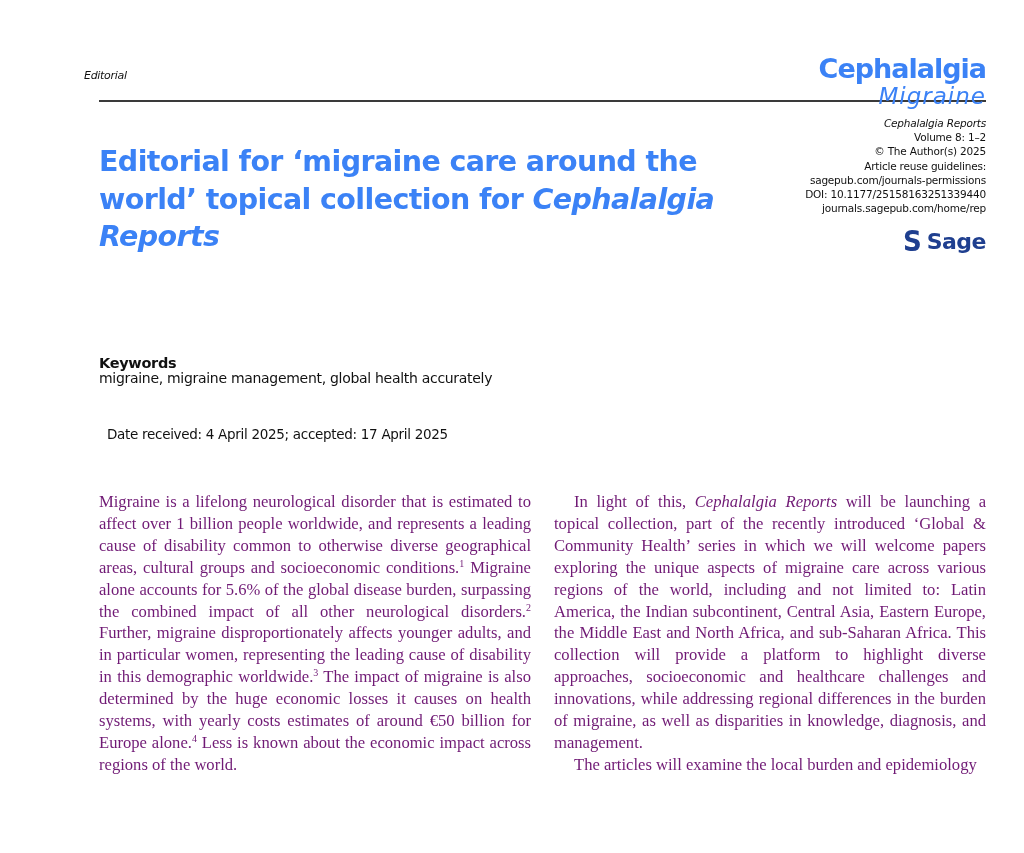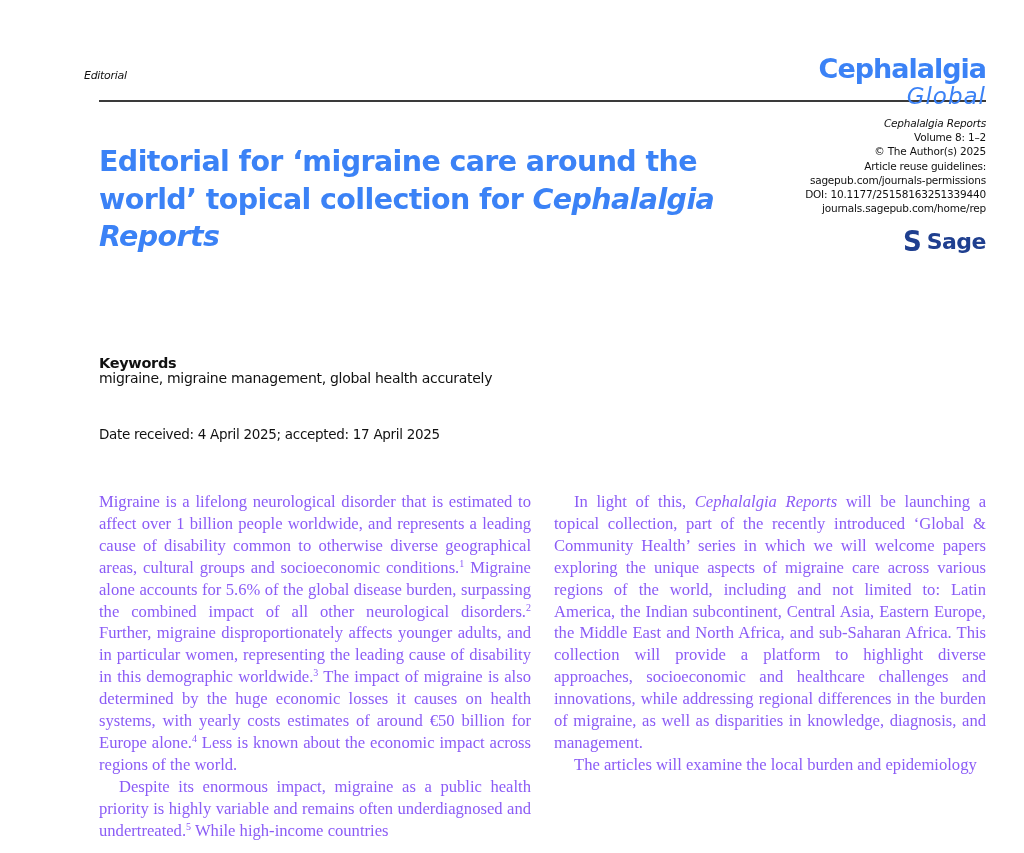--- a/index.html
+++ b/index.html
@@ -16,39 +16,39 @@
   .meta .journal-name { font-style: italic; }
 
   .sage { position: absolute; right: 38px; top: 227px; display: flex; align-items: center; color: #1f3f8f; font-family: "DejaVu Sans", sans-serif; font-weight: bold; font-size: 22px; letter-spacing: -0.5px; }
   .sage .s-icon { font-size: 29px; font-weight: bold; margin-right: 4px; line-height: 1; transform: scaleX(0.9); }
 
   .title { position: absolute; left: 99px; top: 143px; width: 640px; font-family: "DejaVu Sans", sans-serif; font-weight: bold; font-size: 28.5px; line-height: 37.5px; letter-spacing: -0.6px; color: #3b82f6; }
   .title i { font-style: italic; }
 
   .kw-head { position: absolute; left: 99px; top: 355px; font-family: "DejaVu Sans", sans-serif; font-weight: bold; font-size: 14.5px; letter-spacing: -0.3px; }
   .kw-body { position: absolute; left: 99px; top: 370px; font-family: "DejaVu Sans", sans-serif; font-size: 14px; letter-spacing: -0.3px; }
-  .dates { position: absolute; left: 99px; top: 426px; font-family: "DejaVu Sans", sans-serif; font-size: 13.5px; letter-spacing: -0.3px; }
+  .dates { position: absolute; left: 107px; top: 426px; font-family: "DejaVu Sans", sans-serif; font-size: 13.5px; letter-spacing: -0.3px; }
 
-  .col { position: absolute; top: 491px; width: 432px; font-family: "Liberation Serif", serif; font-size: 16.6px; line-height: 21.9px; text-align: justify; hyphens: manual; color: #8b5cf6; }
+  .col { position: absolute; top: 491px; width: 432px; font-family: "Liberation Serif", serif; font-size: 16.6px; line-height: 21.9px; text-align: justify; hyphens: manual; color: #701a75; }
   .col-left { left: 99px; }
   .col-right { left: 554px; }
   .col p { margin: 0; }
   .col p.indent { text-indent: 20px; }
   .col sup { font-size: 10px; line-height: 0; vertical-align: 6px; }
   .col i { font-style: italic; }
 </style>
 </head>
 <body>
 
 <div class="section-label">Editorial</div>
 <div class="rule"></div>
 
 <div class="journal-logo">
   <div class="l1">Cephalalgia</div>
-  <div class="l2">Global</div>
+  <div class="l2">Migraine</div>
 </div>
 
 <div class="meta">
   <div class="journal-name">Cephalalgia Reports</div>
   <div>Volume 8: 1–2</div>
   <div>© The Author(s) 2025</div>
   <div>Article reuse guidelines:</div>
   <div>sagepub.com/journals-permissions</div>
   <div>DOI: 10.1177/25158163251339440</div>
   <div>journals.sagepub.com/home/rep</div>
@@ -62,19 +62,18 @@
 <h1 class="title" style="margin:0;">
   <span>Editorial for ‘migraine care around the world’ topical collection for </span><i>Cephalalgia Reports</i>
 </h1>
 
 <div class="kw-head">Keywords</div>
 <div class="kw-body">migraine, migraine management, global health accurately</div>
 <div class="dates">Date received: 4 April 2025; accepted: 17 April 2025</div>
 
 <div class="col col-left">
   <p><span>Migraine is a lifelong neurological disorder that is estimated to affect over 1 billion people worldwide, and represents a leading cause of disability common to otherwise diverse geographical areas, cultural groups and socioeconomic con­ditions.</span><sup>1</sup><span> Migraine alone accounts for 5.6% of the global disease burden, surpassing the combined impact of all other neurological disorders.</span><sup>2</sup><span> Further, migraine dispropor­tionately affects younger adults, and in particular women, representing the leading cause of disability in this demo­graphic worldwide.</span><sup>3</sup><span> The impact of migraine is also deter­mined by the huge economic losses it causes on health systems, with yearly costs estimates of around €50 billion for Europe alone.</span><sup>4</sup><span> Less is known about the economic impact across regions of the world.</span></p>
-  <p class="indent"><span>Despite its enormous impact, migraine as a public health priority is highly variable and remains often underdiag­nosed and undertreated.</span><sup>5</sup><span> While high-income countries</span></p>
 </div>
 
 <div class="col col-right">
   <p class="indent"><span>In light of this, </span><i>Cephalalgia Reports</i><span> will be launching a topical collection, part of the recently introduced ‘Global &amp; Community Health’ series in which we will welcome papers exploring the unique aspects of migraine care across various regions of the world, including and not limited to: Latin America, the Indian subcontinent, Central Asia, Eastern Europe, the Middle East and North Africa, and sub-Saharan Africa. This collection will provide a platform to highlight diverse approaches, socio­economic and healthcare challenges and innovations, while addressing regional differences in the burden of migraine, as well as disparities in knowledge, diagnosis, and management.</span></p>
   <p class="indent">The articles will examine the local burden and epidemiology</p>
 </div>
 
 </body></html>

